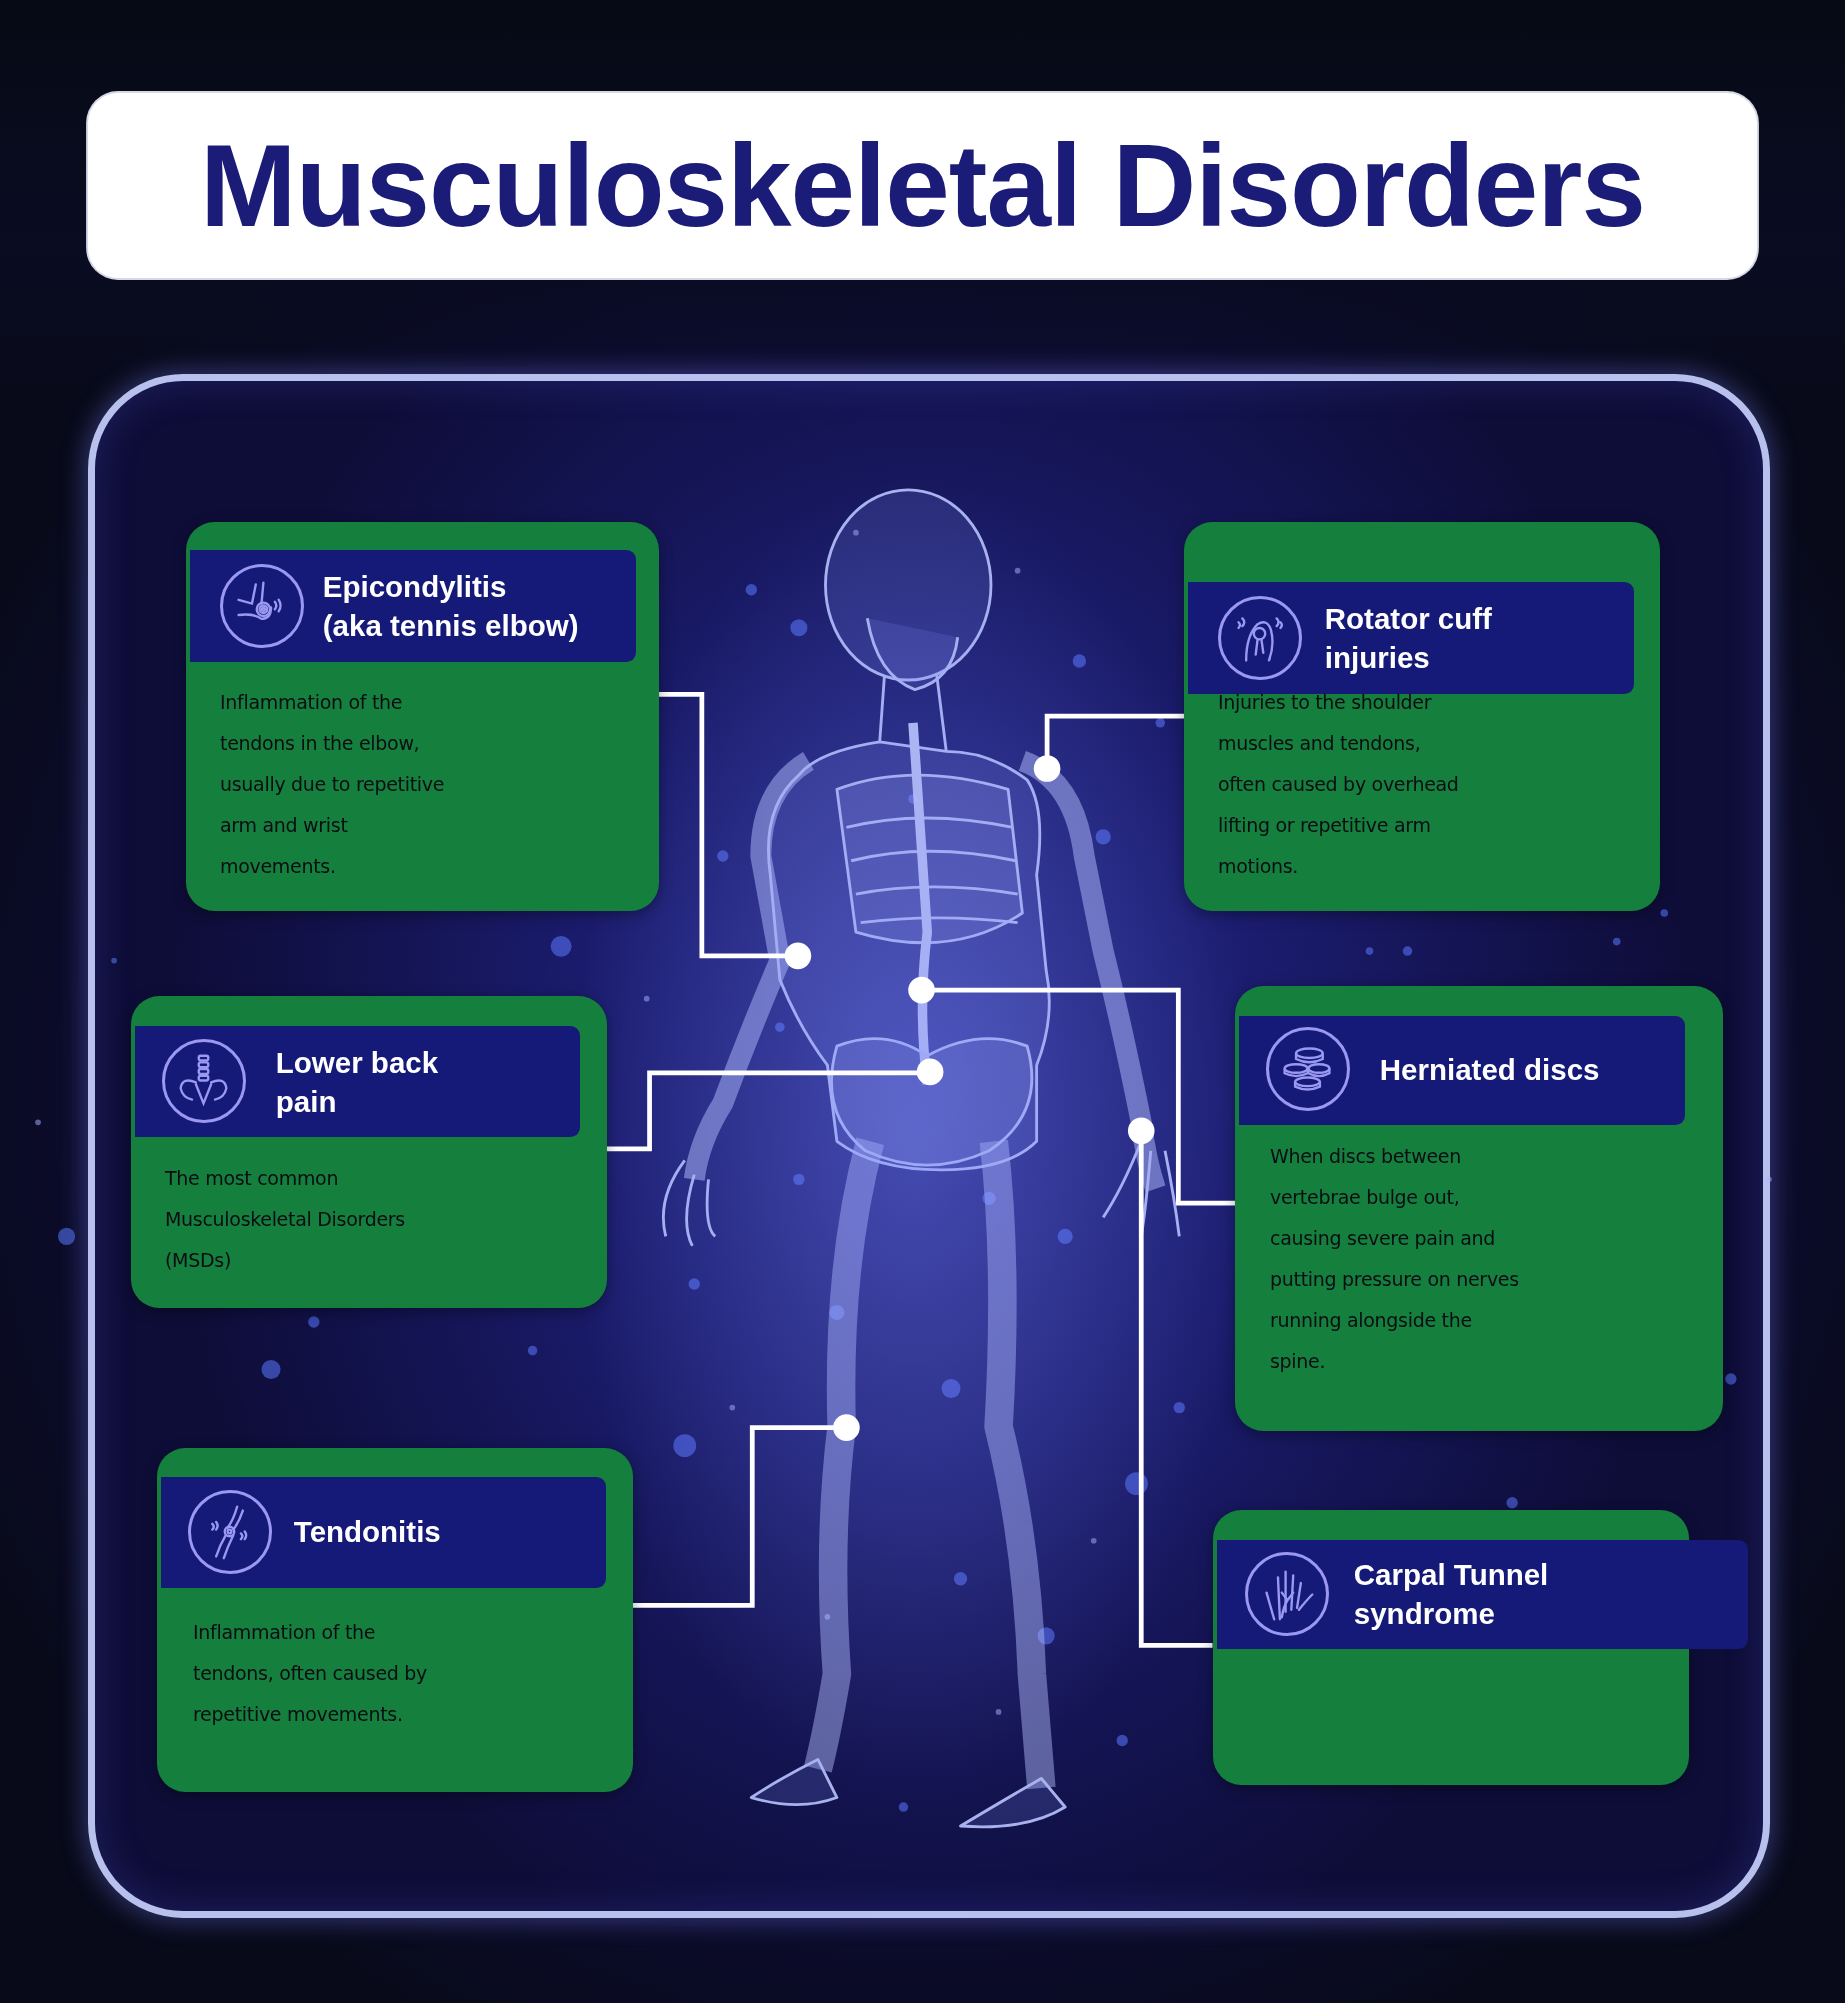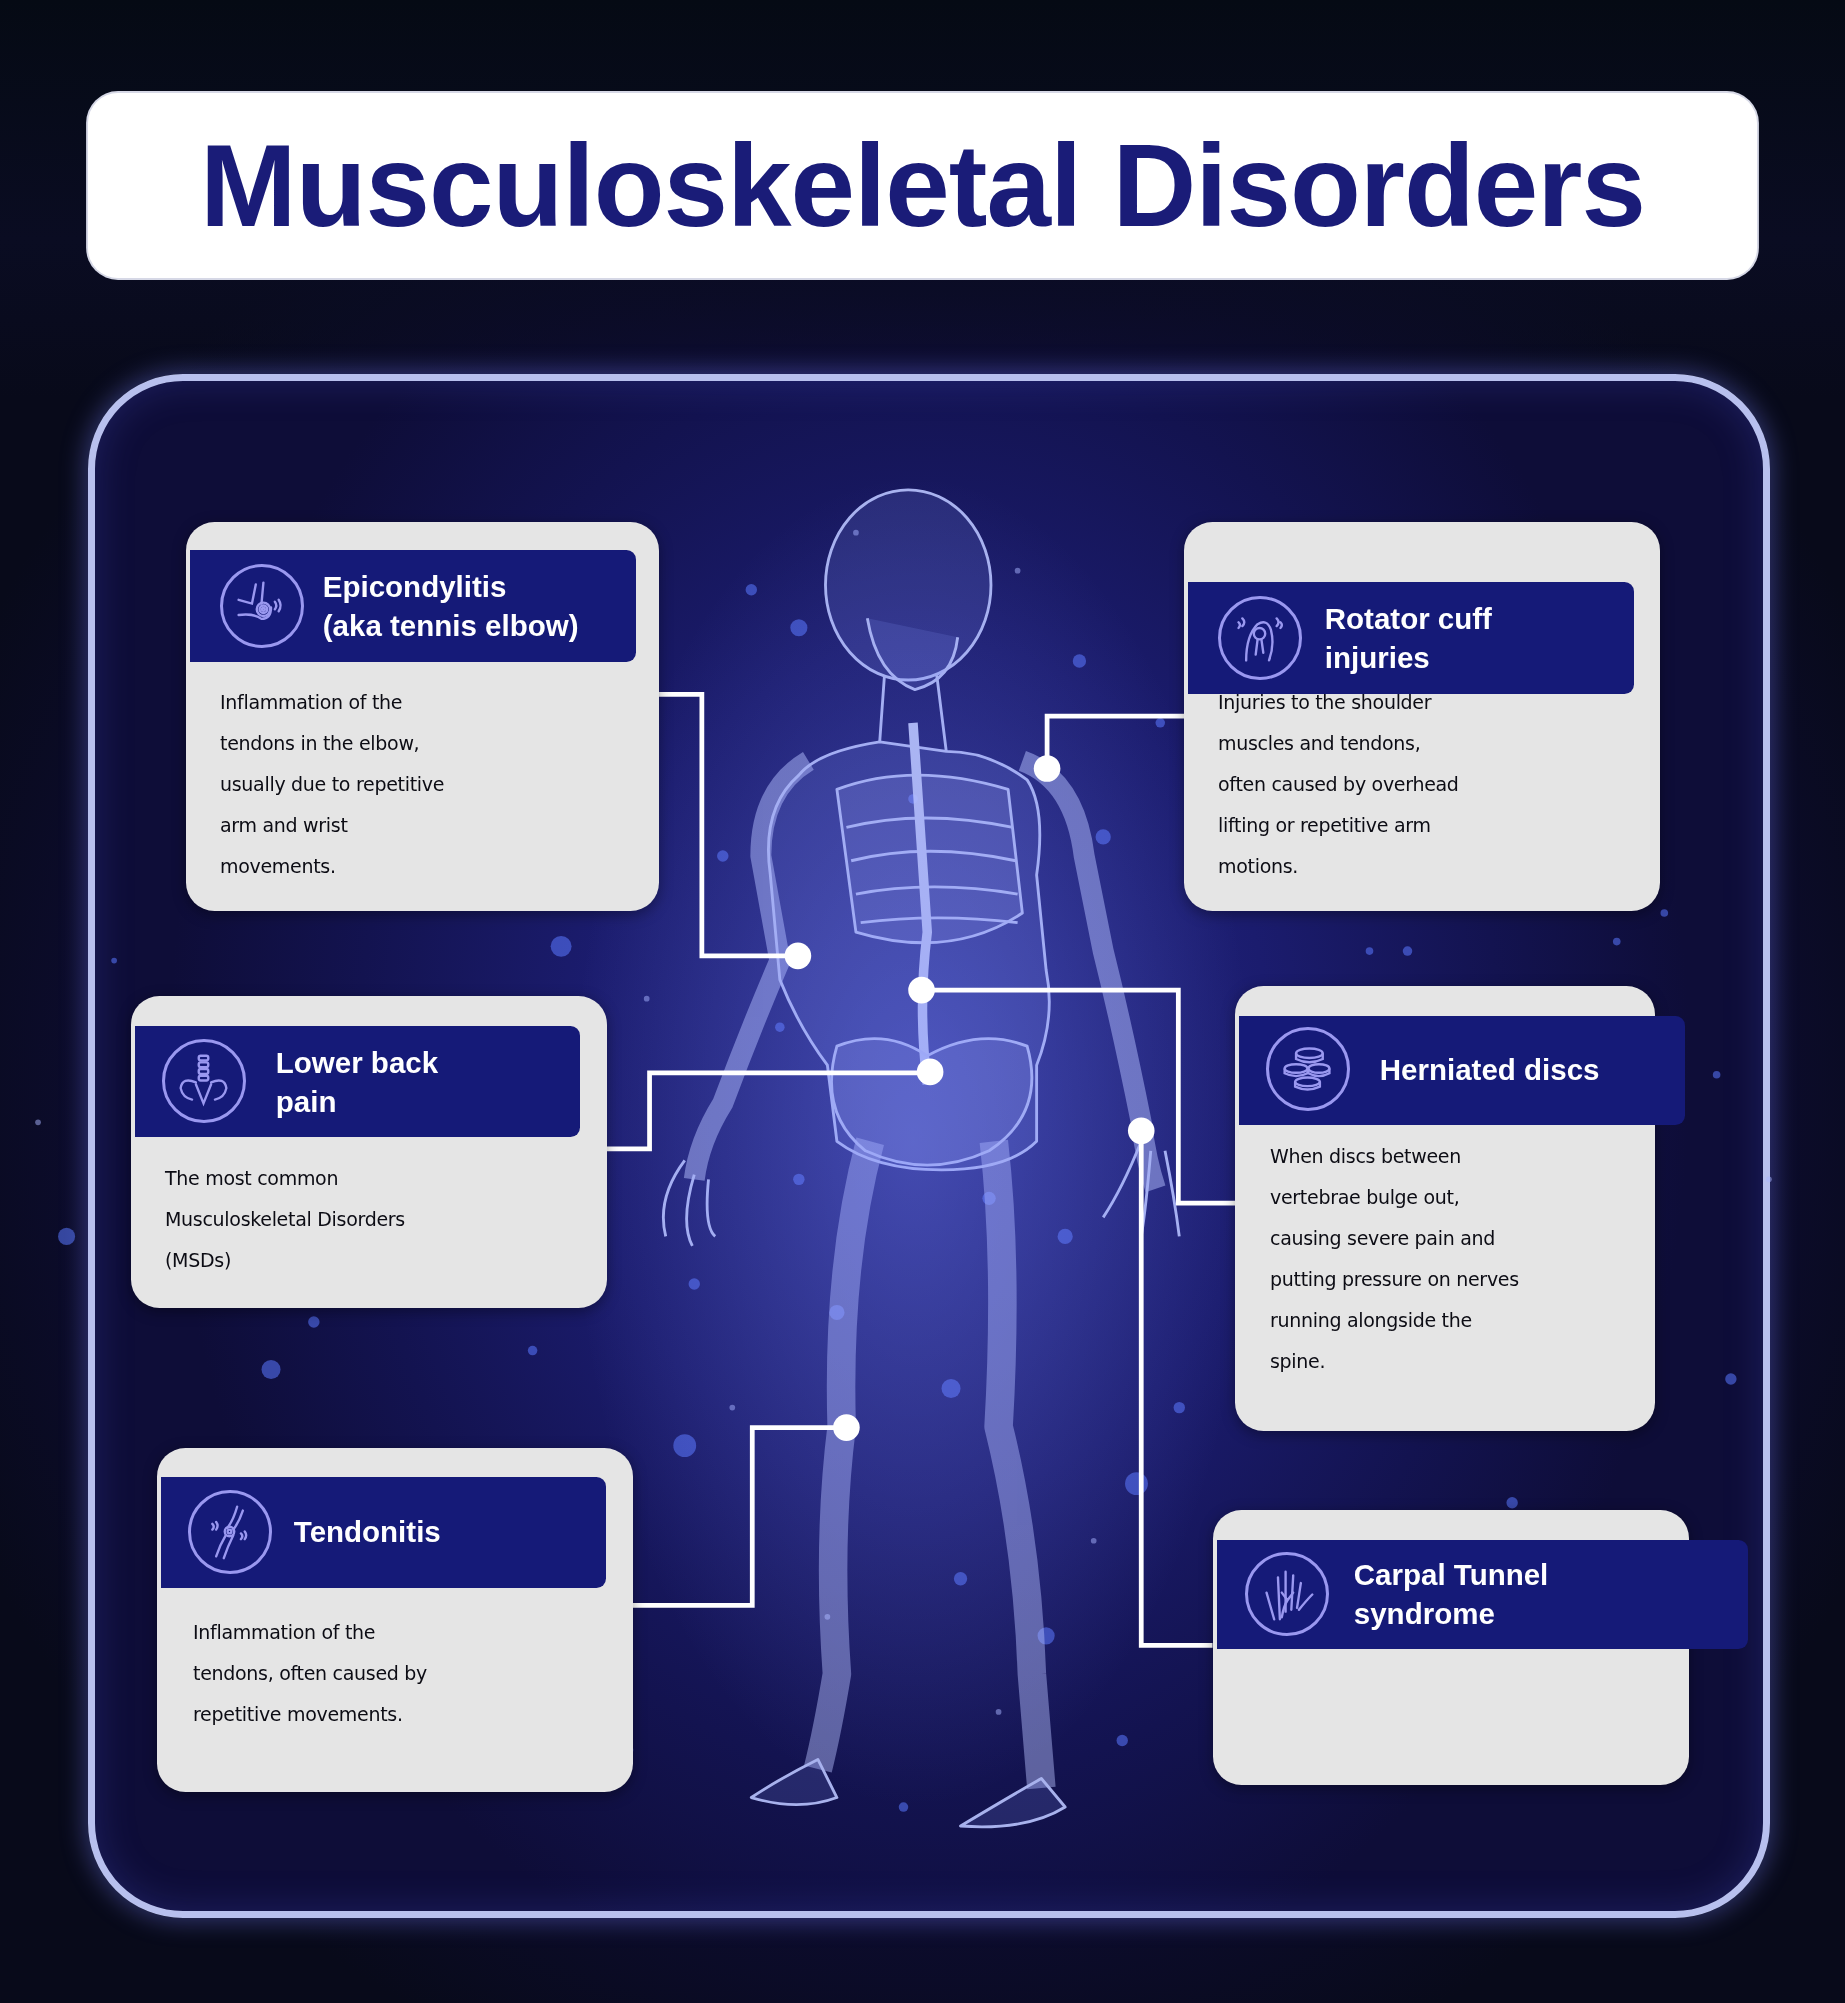--- a/index.html
+++ b/index.html
@@ -27,21 +27,21 @@
   .frame {
     position: absolute; left: 88px; top: 374px; width: 1668px; height: 1530px;
     border: 7.6px solid #b8c0ee; border-radius: 95px;
     box-shadow: 0 0 23px 3.8px rgba(120,130,255,0.35), inset 0 0 38px rgba(80,90,220,0.25);
     background: radial-gradient(ellipse 761px 951px at 50% 45%, #262a8c 0%, #1b1c6e 45%, #131350 75%, #0e0d38 100%);
   }
   .stars { position: absolute; left: 0; top: 0; width: 1845px; height: 2003px; pointer-events: none; }
   .skeleton { position: absolute; left: 0; top: 0; width: 1845px; height: 2003px; }
   .connectors { position: absolute; left: 0; top: 0; width: 1845px; height: 2003px; }
   .card {
-    position: absolute; background: #e5e5e5; border-radius: 28.5px;
+    position: absolute; background: #15803d; border-radius: 28.5px;
     box-shadow: 0 3.8px 13.3px rgba(0,0,0,0.35);
     text-decoration: underline;
   }
   .card-header {
     position: absolute; left: 3.8px; background: #151a78; border-radius: 0 9.5px 9.5px 0;
     display: flex; align-items: center;
   }
   .icon-circle {
     position: absolute; width: 84px; height: 84px; border-radius: 50%;
     border: 3.8px solid #9a98f0; box-sizing: border-box;
@@ -237,21 +237,21 @@
       </svg>
     </div>
     <div class="header-title" style="left:141px; top:17px;">Lower back
 pain</div>
   </div>
   <div class="card-body" style="left:34px; top:162px;">The most common
 Musculoskeletal Disorders
 (MSDs)</div>
 </div>
 
-<div class="card" style="left:1235px; top:986px; width:420px; height:445px;">
+<div class="card" style="left:1235px; top:986px; width:488px; height:445px;">
   <div class="card-header" style="top:29.5px; width:446px; height:109px;">
     <div class="icon-circle" style="left:27px; top:11.4px;">
       <svg viewBox="0 0 64 64" fill="none" stroke="#9a98f0" stroke-width="2.5">
         <ellipse cx="34" cy="16" rx="14" ry="5"></ellipse>
           <path d="M20 16 v6 q14 7 28 0 v-6"></path>
         <ellipse cx="20" cy="32" rx="12" ry="4.5"></ellipse>
           <path d="M8 32 v5 q12 6 24 0 v-5"></path>
         <ellipse cx="44" cy="32" rx="11" ry="4.5"></ellipse>
           <path d="M33 32 v5 q11 6 22 0 v-5"></path>
         <ellipse cx="32" cy="46" rx="13" ry="4.5"></ellipse>

